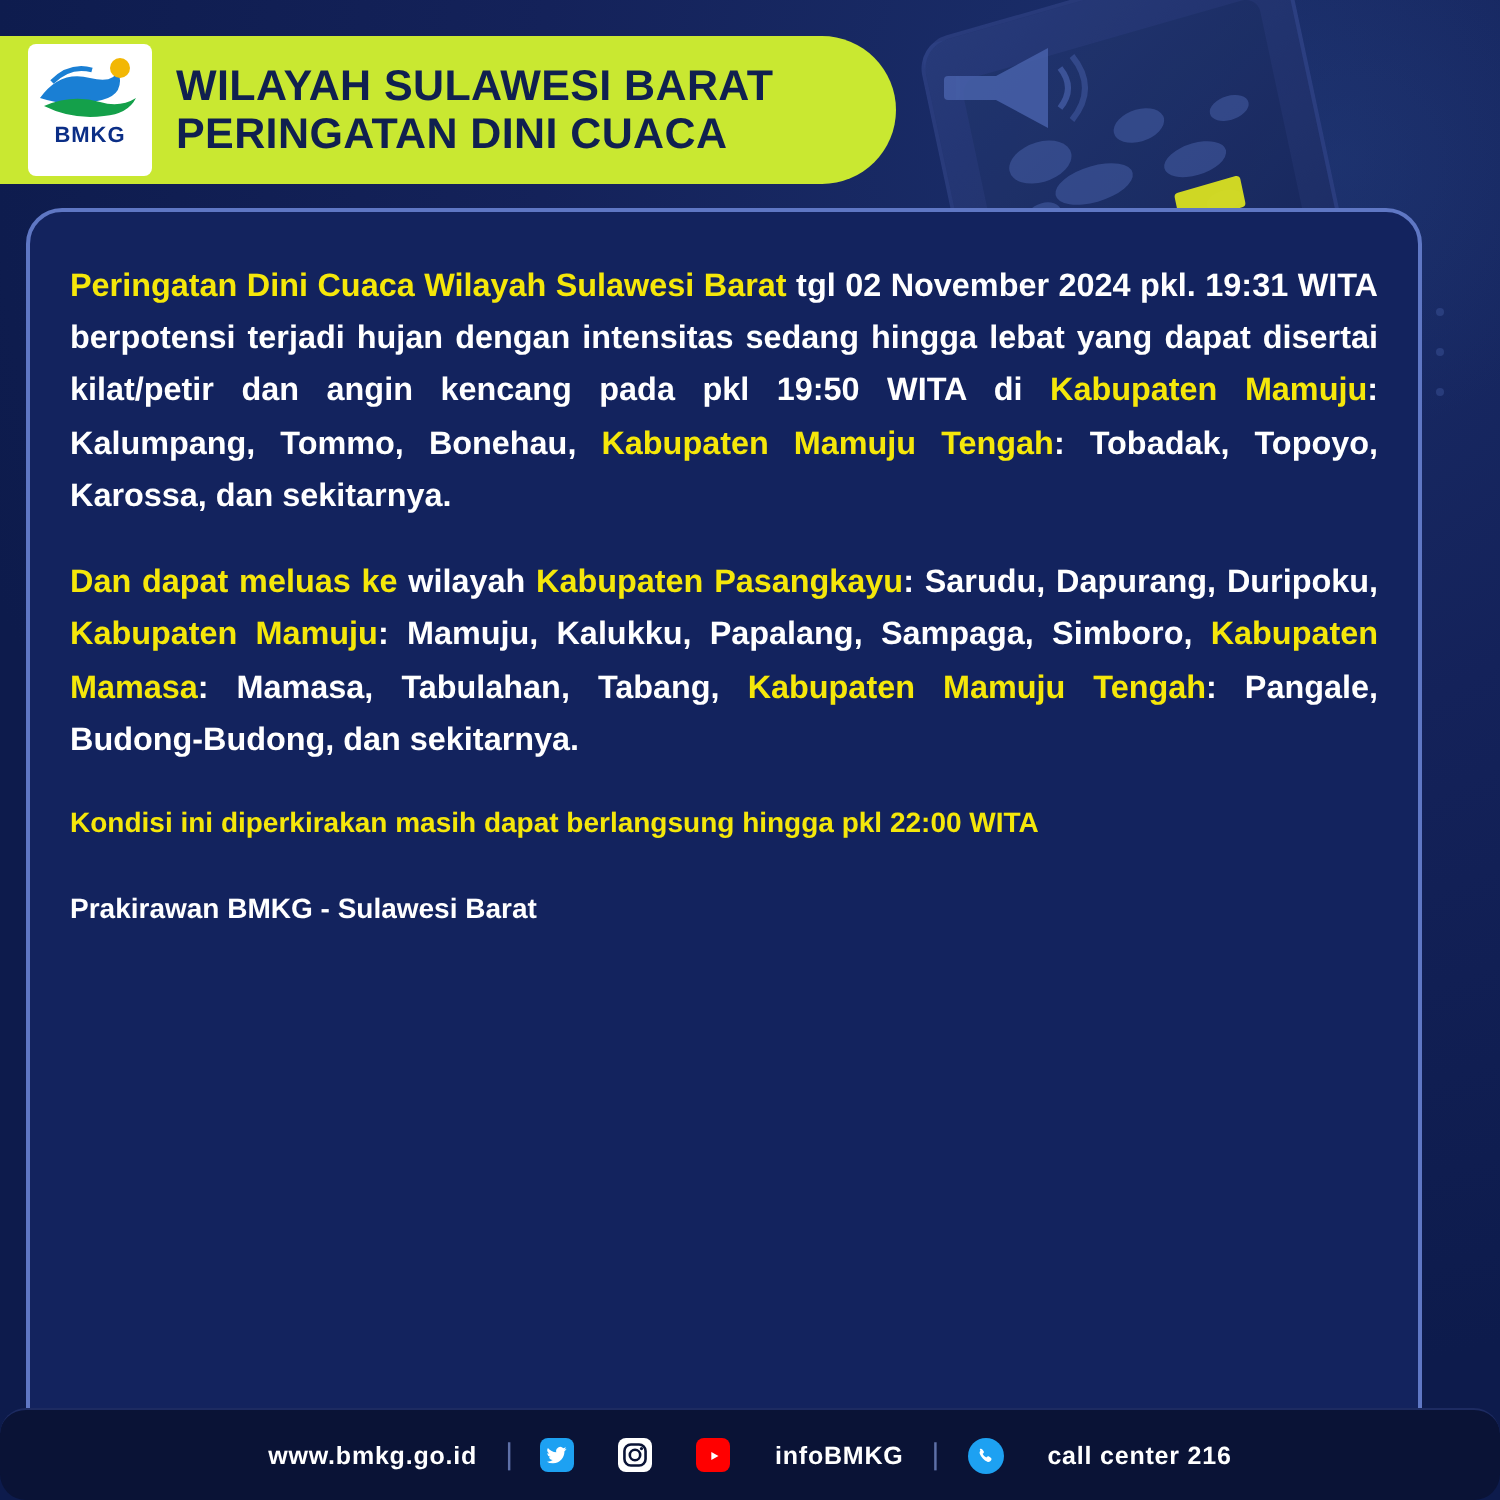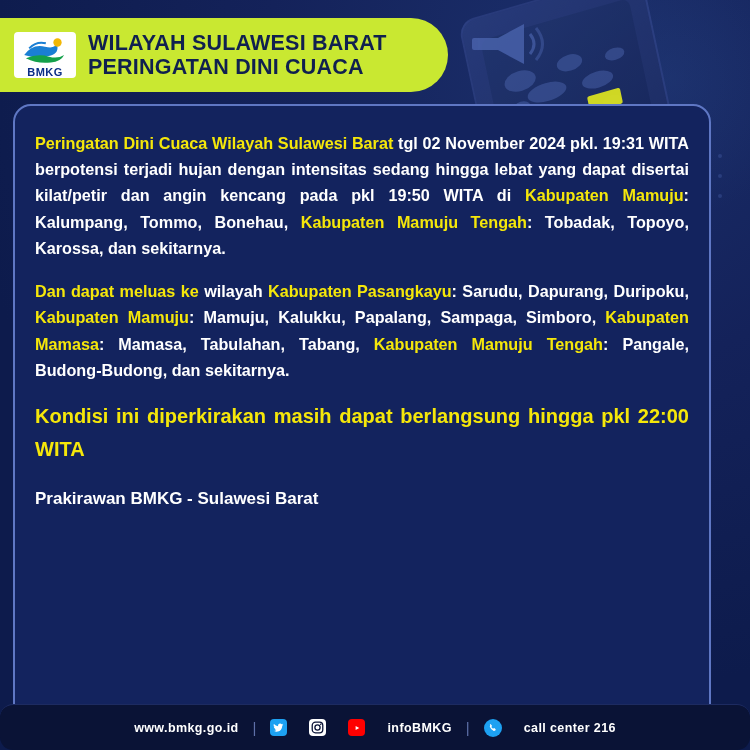--- a/index.html
+++ b/index.html
@@ -74,21 +74,21 @@
     left: 0; top: 18px;
     width: 448px; height: 74px;
     background: #c9e831;
     border-radius: 0 40px 40px 0;
     display: flex;
     align-items: center;
     padding-left: 14px;
     z-index: 3;
   }
   .logo {
-    width: 62px; height: 46px;
+    width: 62px; height: 66px;
     background: #ffffff;
     border-radius: 4px;
     display: flex; flex-direction: column;
     align-items: center; justify-content: flex-start;
     padding-top: 3px;
     flex: 0 0 auto;
     overflow: hidden;
   }
   .logo svg { display: block; }
   .logo-text {
@@ -123,22 +123,22 @@
     color: #ffffff;
     font-size: 16.2px;
     line-height: 1.62;
     text-align: justify;
     font-weight: bold;
   }
   .para { margin-bottom: 17px; }
   .para:last-child { margin-bottom: 0; }
   .hl { color: #f5e70a; }
   .normal { font-weight: bold; color: #ffffff; }
-  .sign { margin-top: 20px; color: #ffffff; font-size: 17px; font-weight: bold; }
-  .note { color: #f5e70a; font-size: 20px; font-weight: bold; }
+  .sign { margin-top: 20px; color: #ffffff; font-size: 14px; font-weight: bold; }
+  .note { color: #f5e70a; font-size: 14px; font-weight: bold; }
 
   
   .footer {
     position: absolute;
     left: 0; bottom: 0;
     width: 750px; height: 46px;
     background: #0a1336;
     display: flex;
     align-items: center;
     justify-content: center;

